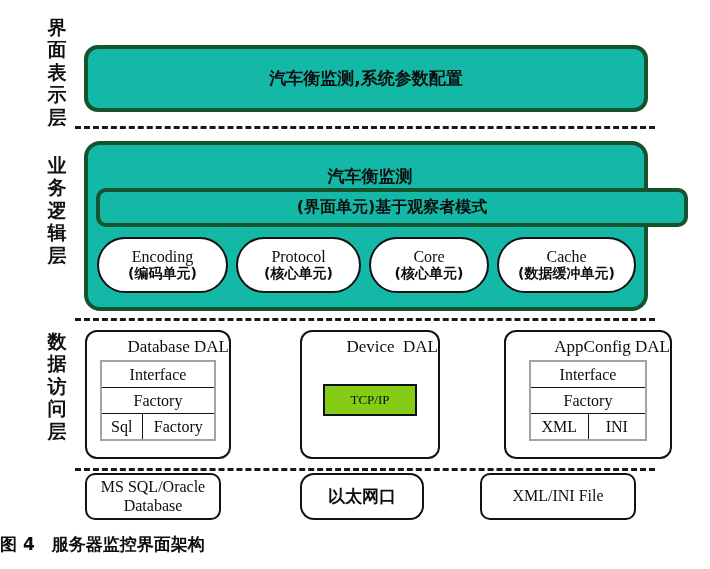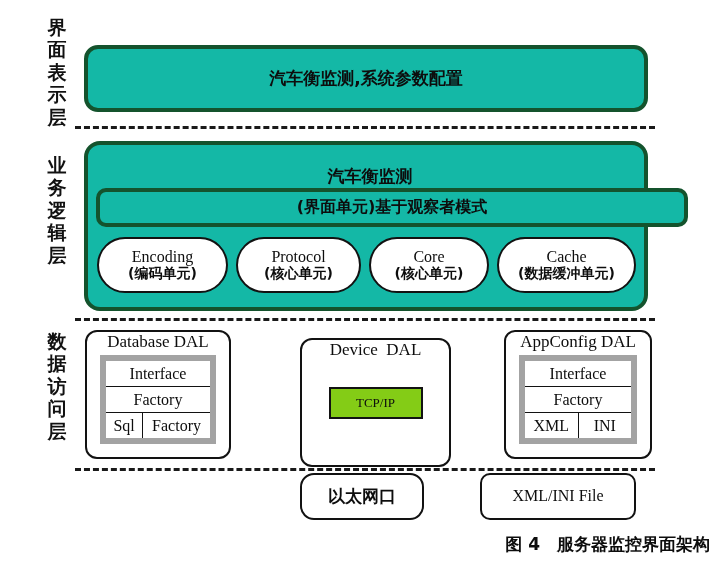--- a/index.html
+++ b/index.html
@@ -133,34 +133,35 @@
   .dal-box {
     position: absolute;
     box-sizing: border-box;
     border: 2px solid #121212;
     border-radius: 12px;
     background: #fff;
     top: 330px;
     height: 129px;
   }
   #dal-database  { left: 85px;  width: 146px; }
-  #dal-device    { left: 300px; width: 151px; margin-top: 8px; }
-  #dal-appconfig { left: 504px; width: 148px; border-radius: 11px; }
+  #dal-device    { left: 300px; width: 140px; }
+  #dal-appconfig { left: 504px; width: 168px; }
 
   .dal-title {
-    text-align: center;
+    text-align: right;
     font-family: "Liberation Serif", "DejaVu Serif", serif;
     font-size: 17px;
+    padding-top: 5px;
     white-space: pre;
   }
 
   .dal-table {
     margin: 3px auto 0 auto;
     border-collapse: collapse;
-    border: 6px solid #a3a3a3;
+    border: 2px solid #a3a3a3;
     background: #fff;
   }
   #table-database  { width: 116px; }
   #table-appconfig { width: 118px; }
   .dal-table td {
     border: 1px solid #121212;
     text-align: center;
     font-family: "Liberation Serif", "DejaVu Serif", serif;
     font-size: 16px;
     height: 25px;
@@ -201,21 +202,21 @@
   #store-network  { left: 300px; width: 124px;
                     font-family: "DejaVu Sans", "Liberation Sans", sans-serif;
                     font-size: 17px; font-weight: 600; border-radius: 14px; }
   #store-file     { left: 480px; width: 156px; }
 
   
   #caption {
     position: absolute;
     left: 0; top: 533px;
     width: 710px;
-    text-align: right;
+    text-align: left;
     font-family: "DejaVu Sans", "Liberation Sans", sans-serif;
     font-size: 17px;
     font-weight: 600;
     white-space: pre;
   }
 </style>
 </head>
 <body>
 
 <div id="diagram">
@@ -307,20 +308,24 @@
         <td colspan="2">Factory</td>
       </tr>
       <tr>
         <td style="width:50%">XML</td>
         <td style="width:50%">INI</td>
       </tr>
     </tbody>
       </table>
   </div>
 
+  <div class="store-box" id="store-database">
+    <div>MS SQL/Oracle</div>
+    <div>Database</div>
+  </div>
   <div class="store-box" id="store-network">
     <div>以太网口</div>
   </div>
   <div class="store-box" id="store-file">
     <div>XML/INI File</div>
   </div>
 
   <div id="caption">图 4　服务器监控界面架构</div>
 
 </div>

